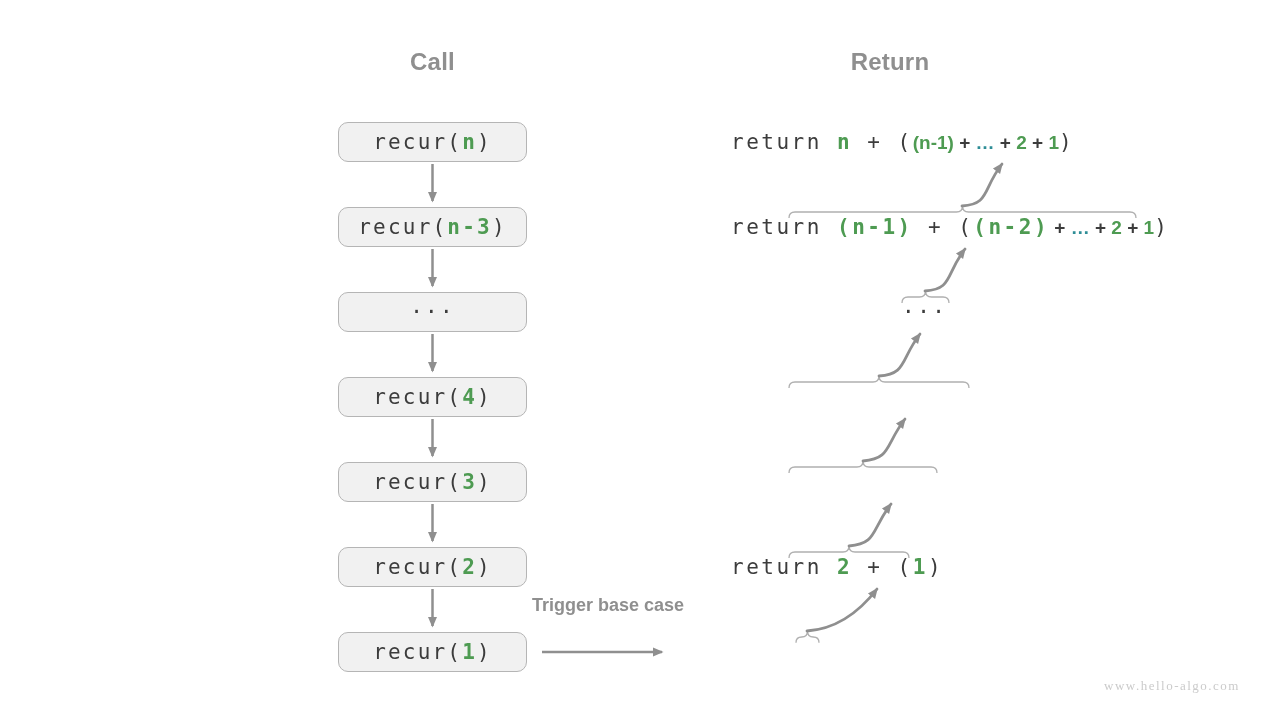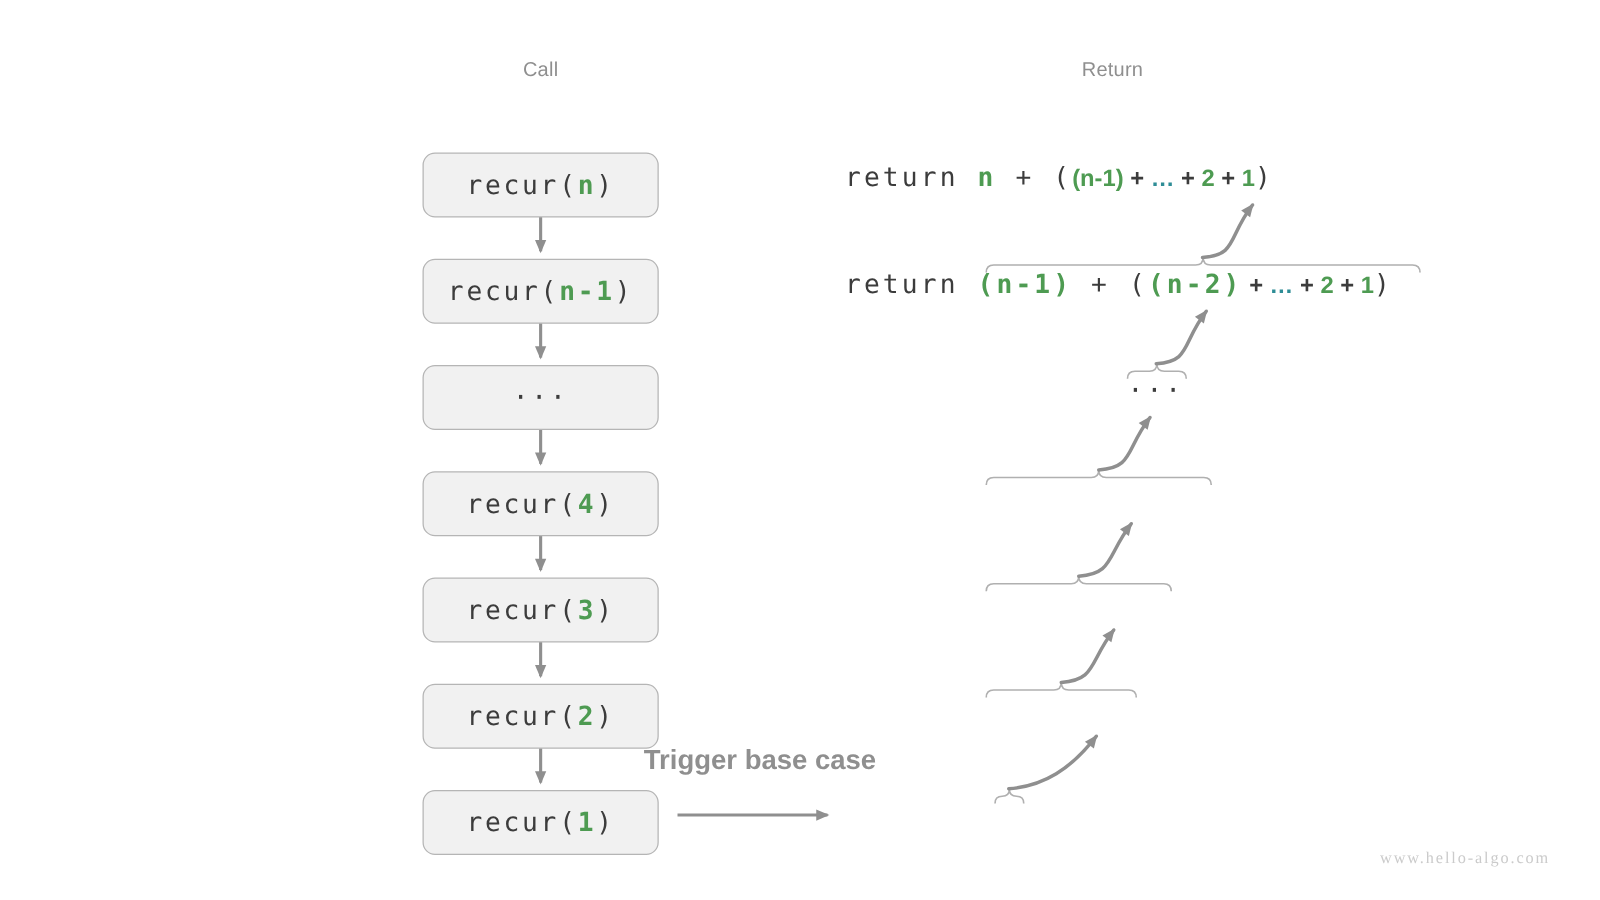--- a/index.html
+++ b/index.html
@@ -1,41 +1,41 @@
 <!DOCTYPE html>
 <html style="--dark: #3c3c3c; --green: #4e9b52; --teal: #2e8d96; --gray: #8f8f8f; --arrow: #8f8f8f; --brace: #b0b0b0; --box_fill: #f1f1f1; --box_border: #b5b5b5; --watermark: #cbcbcb;"><head>
 <meta charset="utf-8">
 <style>
   html,body{margin:0;padding:0;}
   .canvas{
     position:relative;width:1280px;height:720px;background:#ffffff;overflow:hidden;
     font-family:"Liberation Sans","DejaVu Sans",sans-serif;
   }
   .hdr{
-    position:absolute;font-weight:400;font-size:16px;color:var(--gray);
+    position:absolute;font-weight:700;font-size:24px;color:var(--gray);
     text-align:center;letter-spacing:.2px;
   }
   .box{
-    position:absolute;left:338px;width:189px;height:52px;
+    position:absolute;left:338px;width:189px;height:40px;
     background:var(--box_fill);border:1.5px solid var(--box_border);
     border-radius:10px;box-sizing:border-box;
     display:flex;align-items:center;justify-content:center;white-space:pre;
   }
   .ret{
-    position:absolute;left:676px;white-space:pre;line-height:30px;
+    position:absolute;left:731px;white-space:pre;line-height:30px;
   }
   .f-mono{font-family:"DejaVu Sans Mono","Liberation Mono",monospace;font-size:21px;letter-spacing:2.5px;}
   .f-sans{font-family:"Liberation Sans","DejaVu Sans",sans-serif;font-size:19px;font-weight:700;letter-spacing:0;}
   .c-dark{color:var(--dark);}
   .c-green{color:var(--green);font-weight:700;}
   .c-teal{color:var(--teal);font-weight:700;}
   .box .f-mono{letter-spacing:2.2px;}
   .trigger{
     position:absolute;left:450px;top:595px;width:316px;text-align:center;
-    font-weight:700;font-size:22px;color:var(--gray);
+    font-weight:700;font-size:18px;color:var(--gray);
   }
   .watermark{
     position:absolute;left:1060px;top:678px;width:180px;text-align:right;
     font-family:Liberation Serif, serif;
     font-size:13px;letter-spacing:1.5px;color:var(--watermark);
   }
   #overlay{position:absolute;left:0;top:0;}
 </style>
 </head>
 <body>
@@ -66,27 +66,28 @@
       <path d="M 879 376 C 907 374 900 360 920 334" fill="none" stroke="#8f8f8f" stroke-width="2.8" stroke-linecap="round" marker-end="url(#ah)"></path>
       <path d="M 863 461 C 891 459 885 445 905 419" fill="none" stroke="#8f8f8f" stroke-width="2.8" stroke-linecap="round" marker-end="url(#ah)"></path>
       <path d="M 849 546 C 877 544 871 530 891 504" fill="none" stroke="#8f8f8f" stroke-width="2.8" stroke-linecap="round" marker-end="url(#ah)"></path>
       <path d="M 807 631 C 835 629 857 615 877 589" fill="none" stroke="#8f8f8f" stroke-width="2.8" stroke-linecap="round" marker-end="url(#ah)"></path>
     </svg>
 
   <div class="hdr" style="left:338px;top:48px;width:189px;">Call</div>
   <div class="hdr" style="left:790px;top:48px;width:200px;">Return</div>
 
   <div class="box" style="top:122px;"><span class="f-mono c-dark">recur(</span><span class="f-mono c-green">n</span><span class="f-mono c-dark">)</span></div>
-  <div class="box" style="top:207px;"><span class="f-mono c-dark">recur(</span><span class="f-mono c-green">n-1</span><span class="f-mono c-dark">)</span></div>
+  <div class="box" style="top:207px;"><span class="f-mono c-dark">recur(</span><span class="f-mono c-green">n-3</span><span class="f-mono c-dark">)</span></div>
   <div class="box" style="top:292px;"><span class="f-mono c-dark">···</span></div>
   <div class="box" style="top:377px;"><span class="f-mono c-dark">recur(</span><span class="f-mono c-green">4</span><span class="f-mono c-dark">)</span></div>
   <div class="box" style="top:462px;"><span class="f-mono c-dark">recur(</span><span class="f-mono c-green">3</span><span class="f-mono c-dark">)</span></div>
   <div class="box" style="top:547px;"><span class="f-mono c-dark">recur(</span><span class="f-mono c-green">2</span><span class="f-mono c-dark">)</span></div>
   <div class="box" style="top:632px;"><span class="f-mono c-dark">recur(</span><span class="f-mono c-green">1</span><span class="f-mono c-dark">)</span></div>
 
   <div class="ret" style="top:127px;"><span class="f-mono c-dark">return </span><span class="f-mono c-green">n</span><span class="f-mono c-dark"> + (</span><span class="f-sans c-green">(n-1)</span><span class="f-sans c-dark"> + </span><span class="f-sans c-teal">…</span><span class="f-sans c-dark"> + </span><span class="f-sans c-green">2</span><span class="f-sans c-dark"> + </span><span class="f-sans c-green">1</span><span class="f-mono c-dark">)</span></div>
   <div class="ret" style="top:212px;"><span class="f-mono c-dark">return </span><span class="f-mono c-green">(n-1)</span><span class="f-mono c-dark"> + (</span><span class="f-mono c-green">(n-2)</span><span class="f-sans c-dark"> + </span><span class="f-sans c-teal">…</span><span class="f-sans c-dark"> + </span><span class="f-sans c-green">2</span><span class="f-sans c-dark"> + </span><span class="f-sans c-green">1</span><span class="f-mono c-dark">)</span></div>
   <div class="ret" style="top:297px;left:902px;"><span class="f-mono c-dark">···</span></div>
+  <div class="ret" style="top:552px;"><span class="f-mono c-dark">return </span><span class="f-mono c-green">2</span><span class="f-mono c-dark"> + (</span><span class="f-mono c-green">1</span><span class="f-mono c-dark">)</span></div>
 
   <div class="trigger">Trigger base case</div>
   <div class="watermark">www.hello-algo.com</div>
 
 </div>
 
 </body></html>

